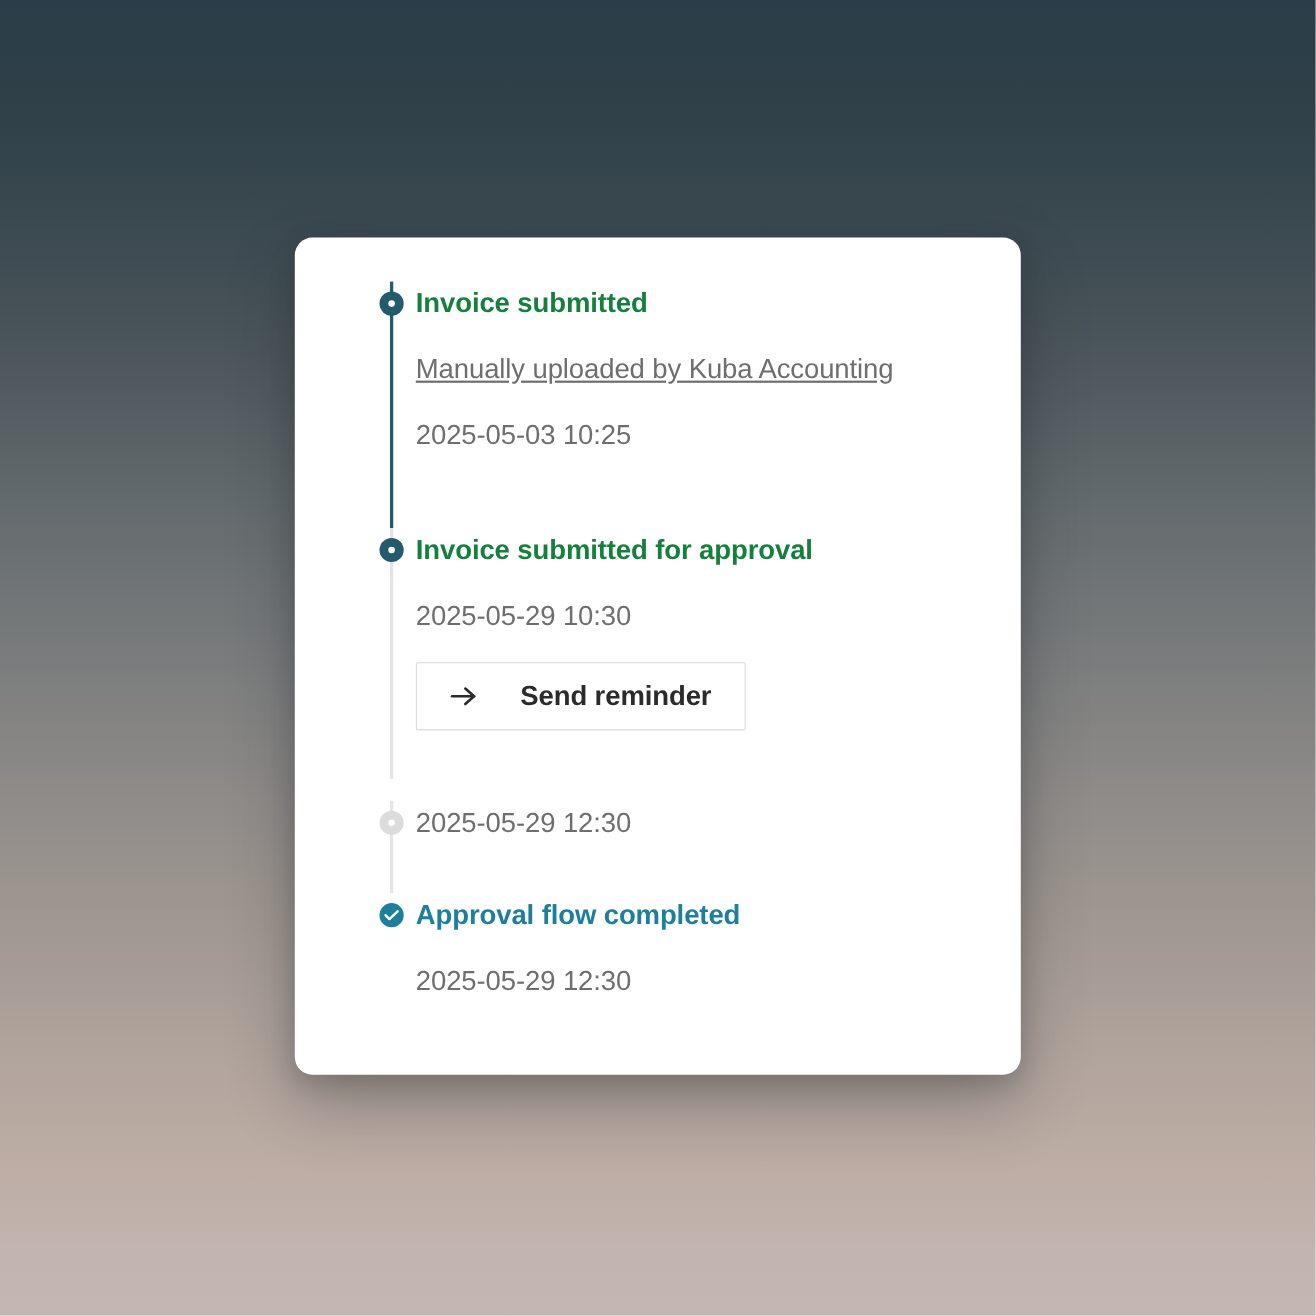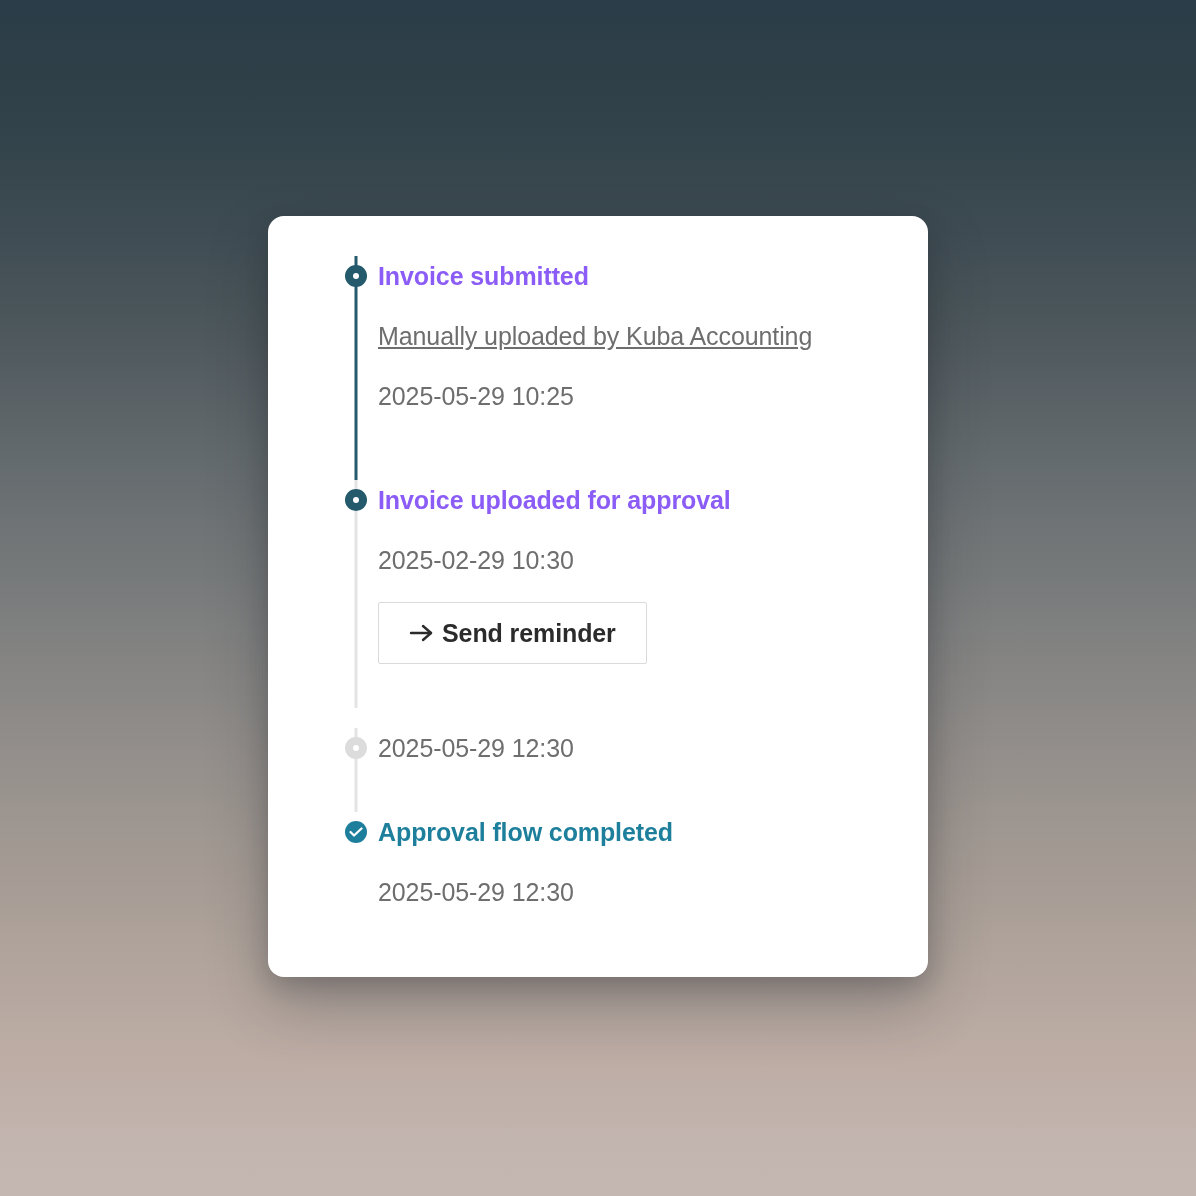--- a/index.html
+++ b/index.html
@@ -107,21 +107,21 @@
   .marker.done {
     background: #1d7f9c;
   }
   .marker.done svg { display: block; }
 
   
   .tl-title {
     font-size: 25px;
     font-weight: 600;
     line-height: 40px;
-    color: #8b5cf6;
+    color: #15803d;
     letter-spacing: -0.1px;
     white-space: nowrap;
   }
   .tl-title.accent { color: #1d7f9c; }
 
   .tl-sub {
     font-size: 25px;
     font-weight: 400;
     line-height: 40px;
     color: #6e6e6e;
@@ -144,21 +144,21 @@
   
   .tl-item .block-gap-1 { height: 64px; }
   .tl-item .block-gap-2 { height: 44px; }
   .tl-item .block-gap-3 { height: 44px; }
 
   
   .action-btn {
     margin-top: 22px;
     display: inline-flex;
     align-items: center;
-    gap: 7px;
+    gap: 38px;
     height: 62px;
     padding: 0 30px;
     background: #ffffff;
     border: 1px solid #dadada;
     border-radius: 2px;
     cursor: pointer;
     font-family: "Liberation Sans", sans-serif;
   }
   .action-btn .btn-arrow {
     display: inline-flex;
@@ -178,29 +178,29 @@
 <body>
 
 <div class="card">
   <ul class="timeline">
 
     <li class="tl-item">
       <span class="connector dark"></span>
       <span class="marker filled"></span>
       <div class="tl-title">Invoice submitted</div>
       <div class="tl-sub">Manually uploaded by Kuba Accounting</div>
-      <div class="tl-time">2025-05-29 10:25</div>
+      <div class="tl-time">2025-05-03 10:25</div>
       <div class="block-gap-1"></div>
     </li>
 
     <li class="tl-item">
       <span class="connector light"></span>
       <span class="marker filled"></span>
-      <div class="tl-title">Invoice uploaded for approval</div>
-      <div class="tl-time">2025-02-29 10:30</div>
+      <div class="tl-title">Invoice submitted for approval</div>
+      <div class="tl-time">2025-05-29 10:30</div>
       <button class="action-btn">
         <span class="btn-arrow">
           <svg width="26" height="20" viewBox="0 0 26 20" fill="none" stroke="currentColor" stroke-width="2.4" stroke-linecap="round" stroke-linejoin="round">
             <line x1="2" y1="10" x2="22" y2="10"></line>
             <polyline points="14,3 22,10 14,17"></polyline>
           </svg>
         </span>
         <span class="btn-label">Send reminder</span>
       </button>
       <div class="block-gap-2"></div>

